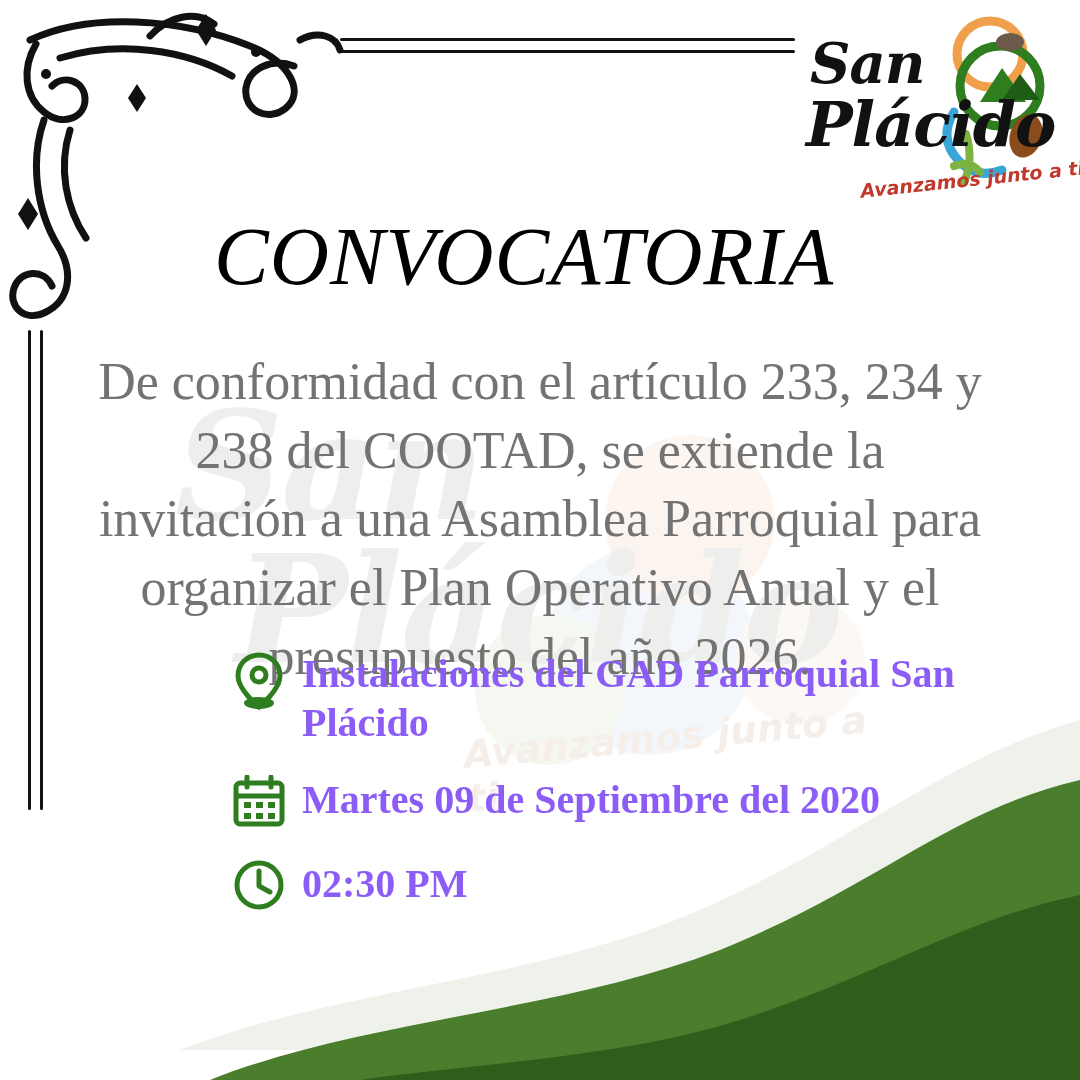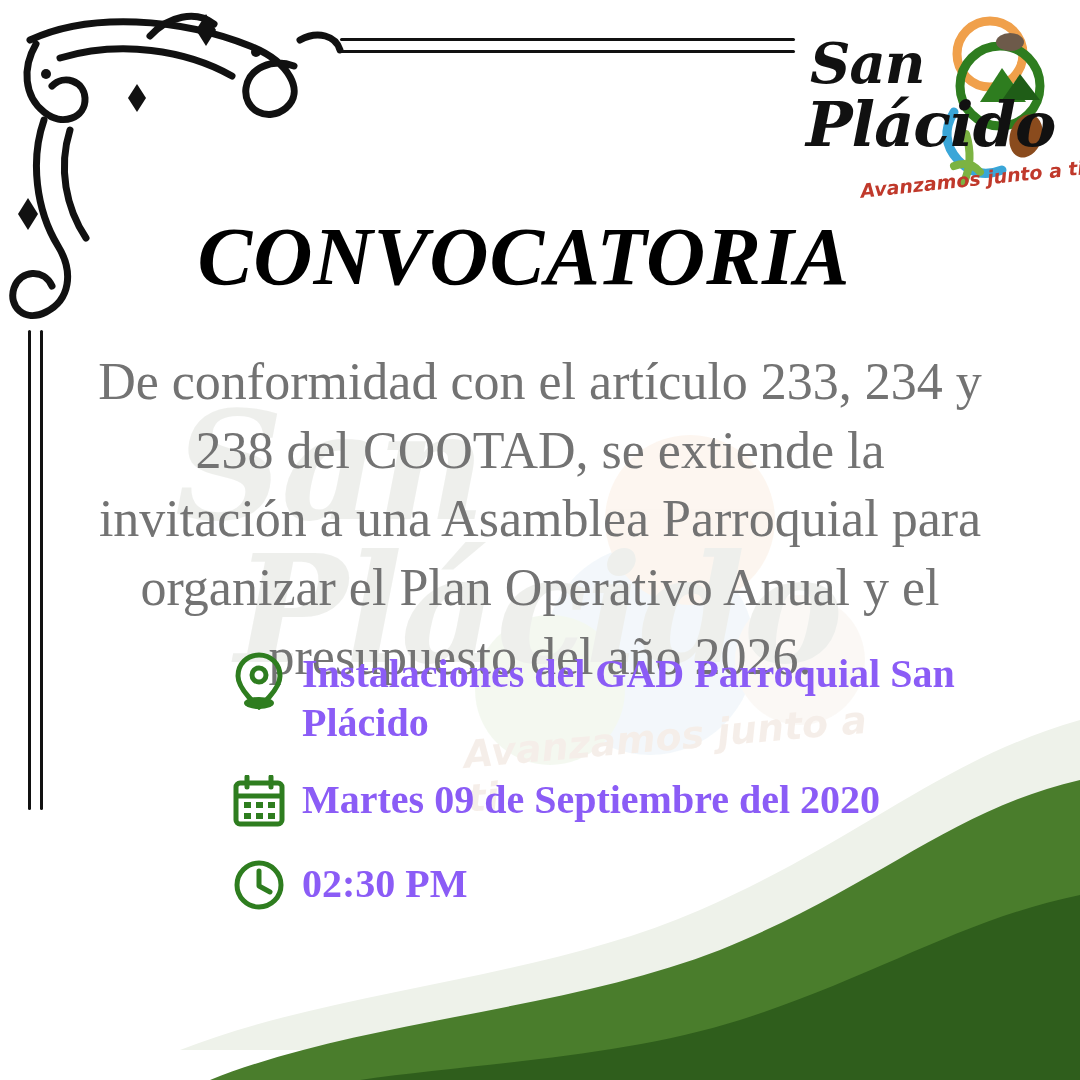--- a/index.html
+++ b/index.html
@@ -154,21 +154,21 @@
 
   
   .title {
     position: absolute;
     left: 0;
     top: 210px;
     width: 1048px;
     text-align: center;
     font-family: "Liberation Serif", serif;
     font-style: italic;
-    font-weight: bold;
+    font-weight: normal;
     font-size: 82px;
     letter-spacing: 1px;
     color: #000;
   }
   .body-text {
     position: absolute;
     left: 90px;
     top: 348px;
     width: 900px;
     text-align: center;

